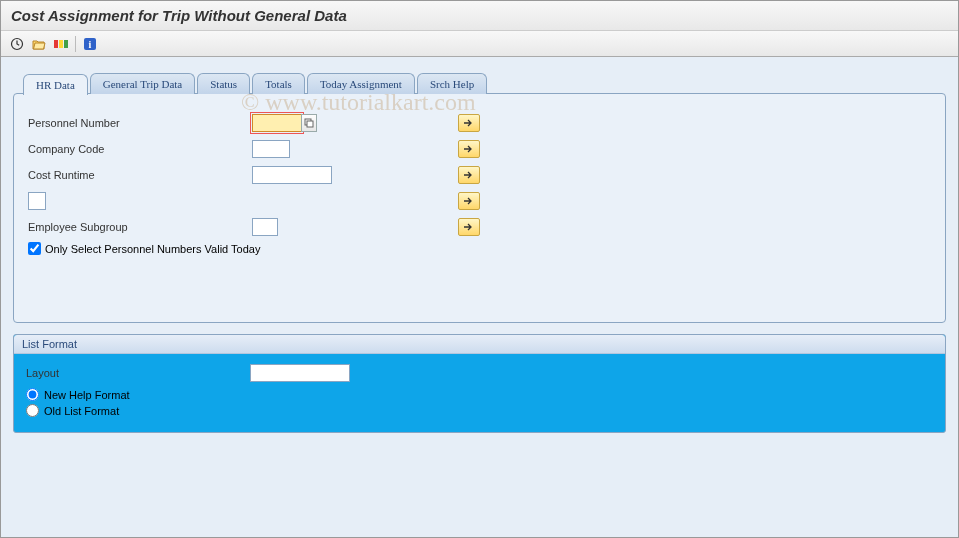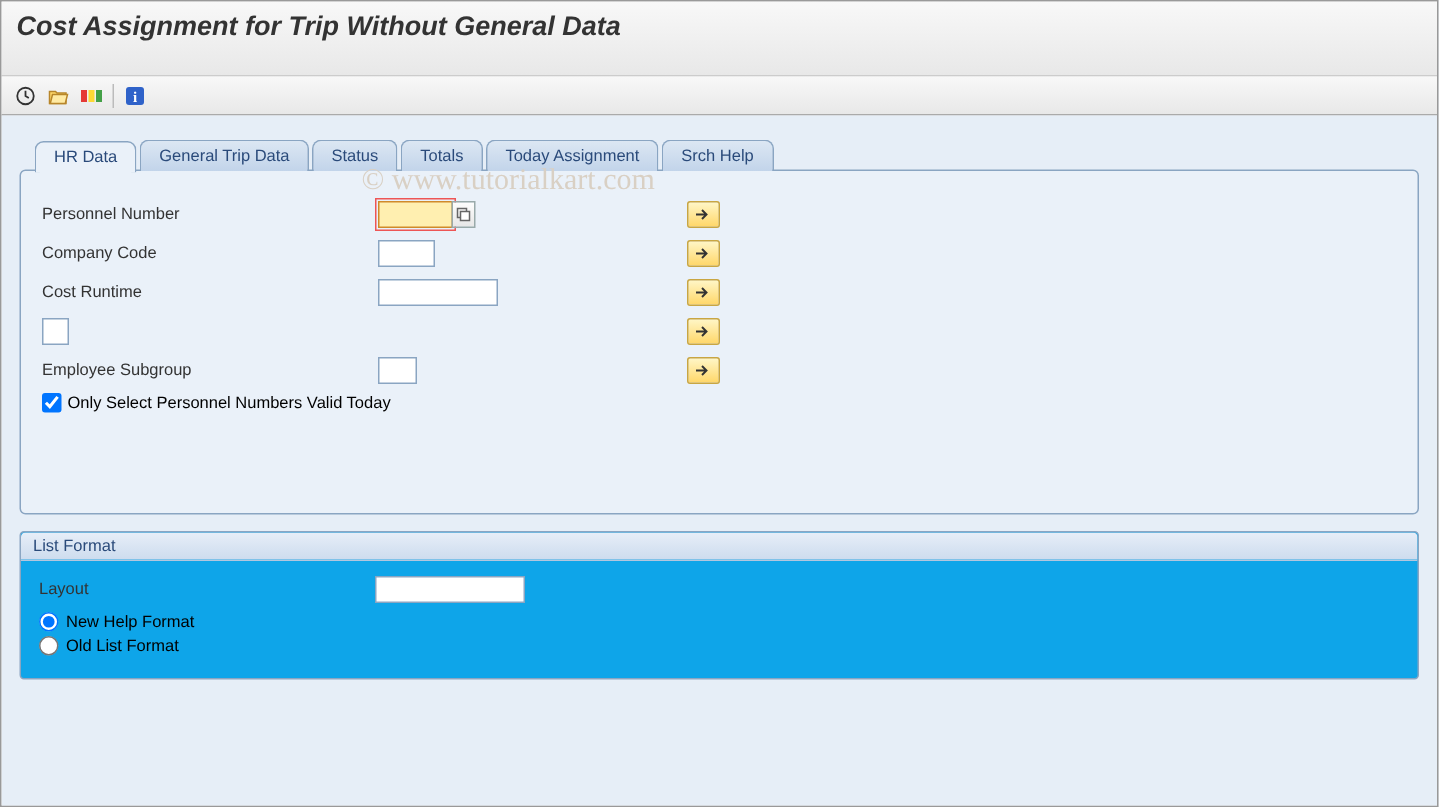--- a/index.html
+++ b/index.html
@@ -7,22 +7,22 @@
       font-family: Arial, sans-serif;
       font-size: 11px;
       background: #f2f2f2;
       width: 959px;
       height: 538px;
       overflow: hidden;
       border: 1px solid #999;
     }
     .title-bar {
       background: linear-gradient(#f8f8f8, #e8e8e8);
-      padding: 6px 10px 22px 10px;
-      font-size: 18px;
+      padding: 6px 10px 6px 10px;
+      font-size: 15px;
       font-weight: bold;
       font-style: italic;
       color: #333;
       border-bottom: 1px solid #ccc;
     }
     .toolbar {
       background: linear-gradient(#f8f8f8, #e8e8e8);
       padding: 3px 6px;
       border-bottom: 1px solid #aaa;
       display: flex;
@@ -43,31 +43,32 @@
     }
     .tb-sep { width: 1px; height: 16px; background: #bbb; margin: 0 2px; }
     .content {
       background: #e6eef7;
       padding: 16px 12px 8px 12px;
       height: calc(100% - 56px);
       position: relative;
     }
     .watermark{
       position:absolute; top:32px; left:240px; color:#d9d0c4;
-      font-size:20px; font-family: Georgia, serif; pointer-events:none;
+      font-size:24px; font-family: Georgia, serif; pointer-events:none;
       z-index:5;
     }
     
     .tab-strip {
       display: flex;
       align-items: center;
       gap: 0;
       margin-left: 10px;
       position: relative;
       z-index: 2;
+      font-family: Liberation Serif, serif;
     }
     .tab {
       background: linear-gradient(#dce7f3, #c2d4ea);
       border: 1px solid #8aa5c2;
       border-bottom: none;
       border-radius: 6px 6px 0 0;
       padding: 4px 12px;
       color: #2a4a7a;
       cursor: pointer;
       margin-right: 2px;

